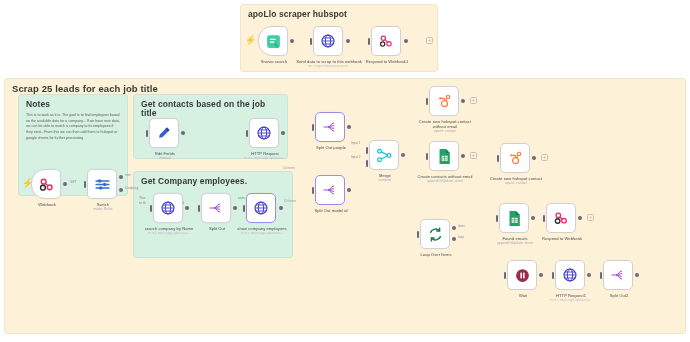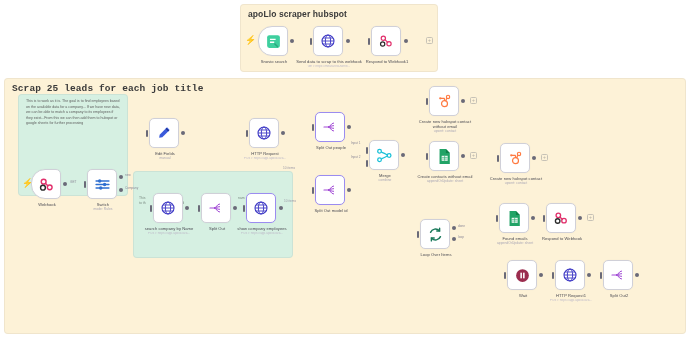--- a/index.html
+++ b/index.html
@@ -234,30 +234,35 @@
     </svg>
     <div class="node-label">
       <span>Respond to Webhook1</span>
     </div>
   </div>
   <div class="port" style="left:404px; top:39px;"></div>
   <div class="plusbox" style="left:426px; top:37px;">
     <span>+</span>
   </div>
 
-  <div class="sticky yellow" style="left:4px; top:78px; width:682px; height:256px;font-family:Liberation Mono, monospace;">
+  <div class="sticky yellow" style="left:4px; top:78px; width:682px; height:256px;">
     <div class="sticky-title lg">Scrap 25 leads for each job title</div>
   </div>
 
   <div class="sticky green" style="left:18px; top:94px; width:110px; height:102px;">
+    <div class="sticky-title">Notes</div>
     <div class="sticky-body">This is to work as it is. The goal is to find employees based on the available data for a company... If we have new data, we can be able to match a company to its employees if they exist...From this we can then add them to hubspot or google sheets for further processing</div>
   </div>
 
+  <div class="sticky green" style="left:133px; top:94px; width:155px; height:65px;">
+    <div class="sticky-title">Get contacts based on the job title</div>
+  </div>
 
   <div class="sticky green" style="left:133px; top:171px; width:160px; height:87px;">
+    <div class="sticky-title">Get Company employees.</div>
     <div class="hidden-text" style="left:5px; top:24px;">
       <span>This</span>
       <span style="margin-left:24px">ith the c</span>
       <span style="margin-left:22px">le can a</span>
       <span style="margin-left:20px">nam</span>
       <br>
       <span>to th</span>
       <span style="margin-left:22px">e is to find</span>
       <span style="margin-left:24px">for the u</span>
     </div>

